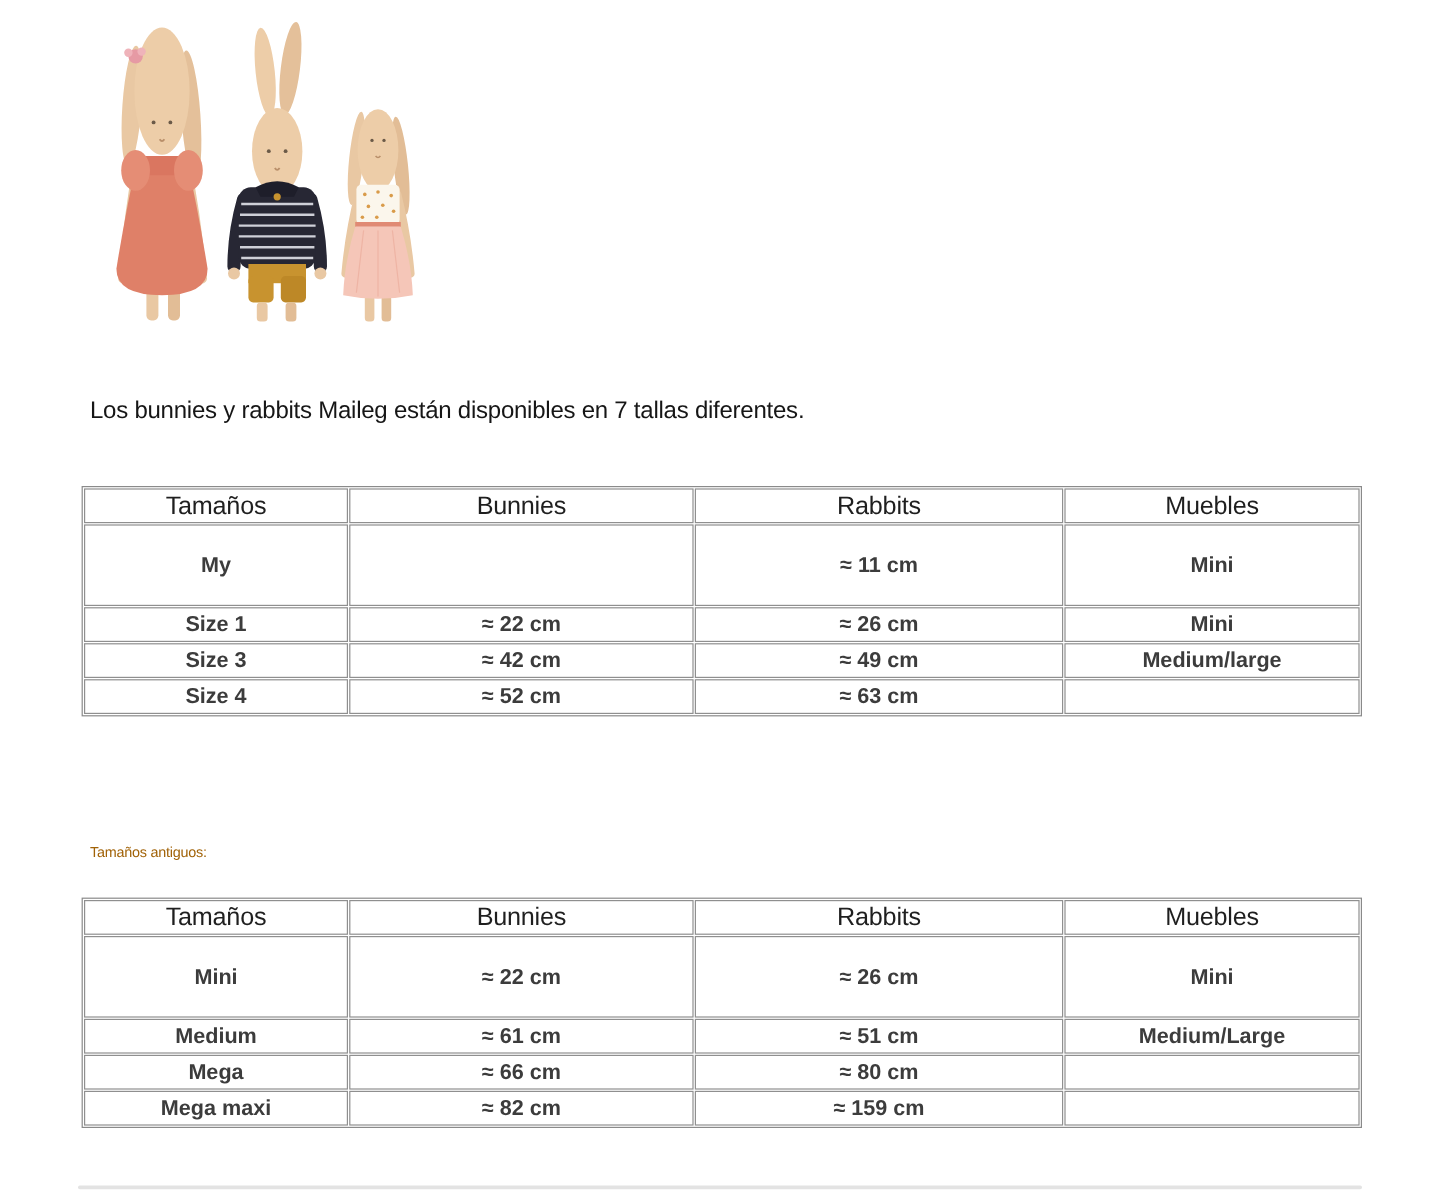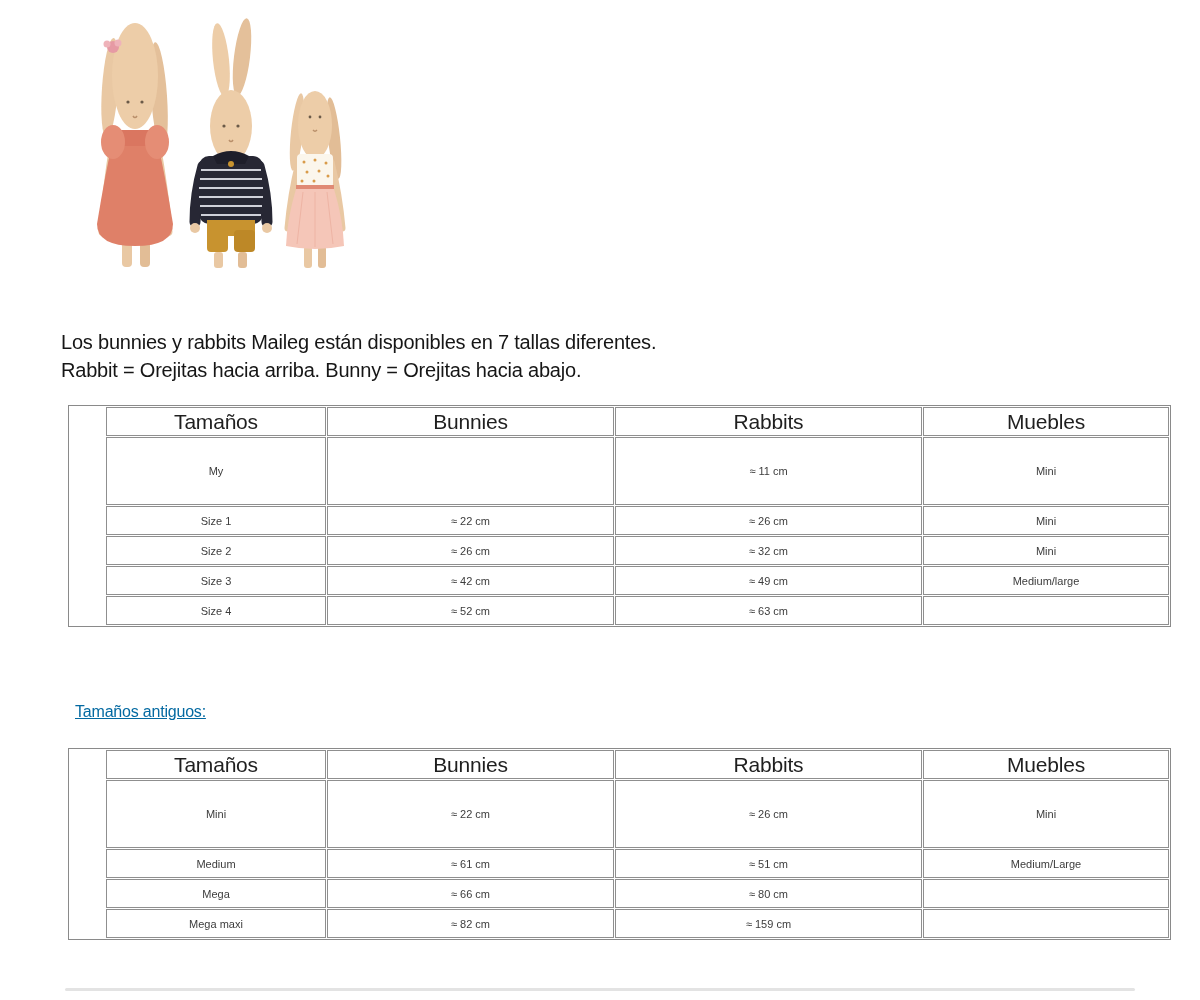--- a/index.html
+++ b/index.html
@@ -13,57 +13,56 @@
   }
 
   
   .photo {
     position: absolute; left: 85px; top: 14px;
     width: 280px; height: 256px;
   }
 
   
   .intro {
-    position: absolute; left: 61px; top: 328px;
+    position: absolute; left: 75px; top: 328px;
     font-size: 20px; line-height: 28px; color: #161616;
     letter-spacing: -0.2px;
   }
 
   
   .size-table {
     position: absolute; left: 68px;
     width: 1062px;
     border-collapse: separate; border-spacing: 1px;
     table-layout: fixed;
     border: 1px solid #8a8a8a;
-    padding-left: 36px;
   }
   .size-table.current { top: 405px; }
   .size-table.old     { top: 748px; }
 
   .size-table th, .size-table td {
     border: 1px solid #8f8f8f;
     text-align: center; vertical-align: middle;
     background: #ffffff;
     overflow: hidden; white-space: nowrap;
   }
   .size-table th {
     height: 29px;
     font-size: 21px; font-weight: 400; color: #1f1f1f;
     letter-spacing: -0.2px;
   }
   .size-table td {
     height: 29px;
-    font-size: 11px; color: #3c3c3c;
+    font-size: 18px; color: #3c3c3c; font-weight: bold;
   }
   .size-table tr.tall td { height: 68px; }
 
   .old-sizes-heading {
     position: absolute; left: 75px; top: 703px;
-    font-size: 16px; color: #0369a1; letter-spacing: -0.2px; text-decoration: underline;
+    font-size: 12px; color: #a16207; letter-spacing: -0.2px;
   }
 
   .bottom-rule {
     position: absolute; left: 65px; top: 988px;
     width: 1070px; height: 3px;
     background: #e3e3e3; border-radius: 2px;
   }
 </style>
 </head>
 <body>
@@ -167,21 +166,20 @@
         <line x1="218" y1="178" x2="212" y2="230"></line>
         <line x1="230" y1="178" x2="230" y2="233"></line>
         <line x1="242" y1="178" x2="248" y2="230"></line>
       </g>
     </g>
   </svg>
 </div>
 
 <div class="intro">
   <div>Los bunnies y rabbits Maileg están disponibles en 7 tallas diferentes.</div>
-  <div>Rabbit = Orejitas hacia arriba. Bunny = Orejitas hacia abajo.</div>
 </div>
 
 <table class="size-table current">
   <colgroup>
     <col style="width:220px">
       <col style="width:287px">
       <col style="width:307px">
       <col style="width:246px">
   </colgroup>
   <thead>
@@ -199,26 +197,20 @@
         <td>≈ 11 cm</td>
         <td>Mini</td>
       </tr>
       <tr>
         <td>Size 1</td>
         <td>≈ 22 cm</td>
         <td>≈ 26 cm</td>
         <td>Mini</td>
       </tr>
       <tr>
-        <td>Size 2</td>
-        <td>≈ 26 cm</td>
-        <td>≈ 32 cm</td>
-        <td>Mini</td>
-      </tr>
-      <tr>
         <td>Size 3</td>
         <td>≈ 42 cm</td>
         <td>≈ 49 cm</td>
         <td>Medium/large</td>
       </tr>
       <tr>
         <td>Size 4</td>
         <td>≈ 52 cm</td>
         <td>≈ 63 cm</td>
         <td></td>

